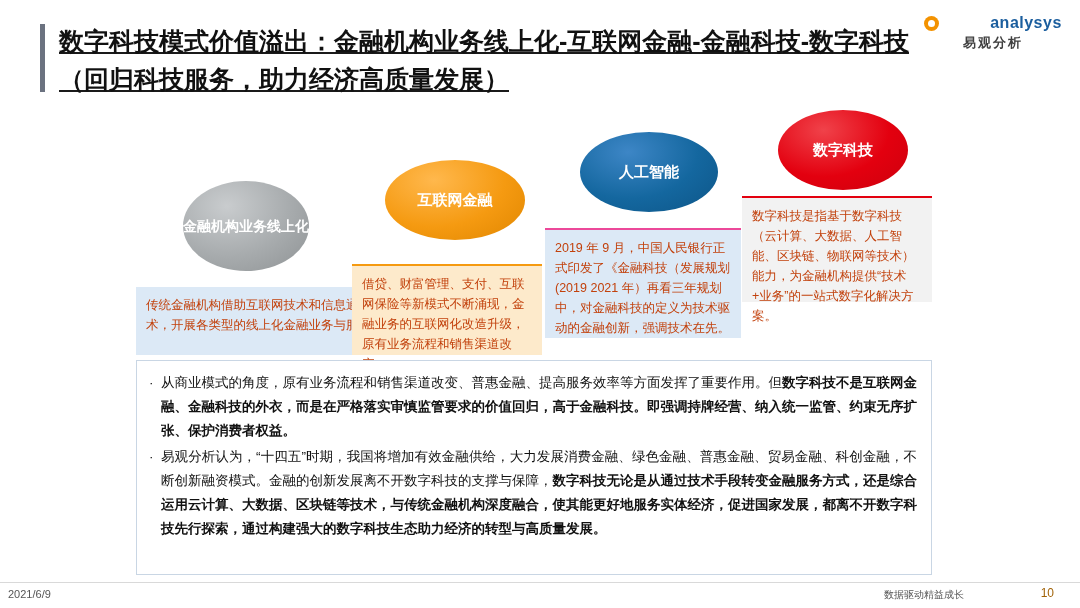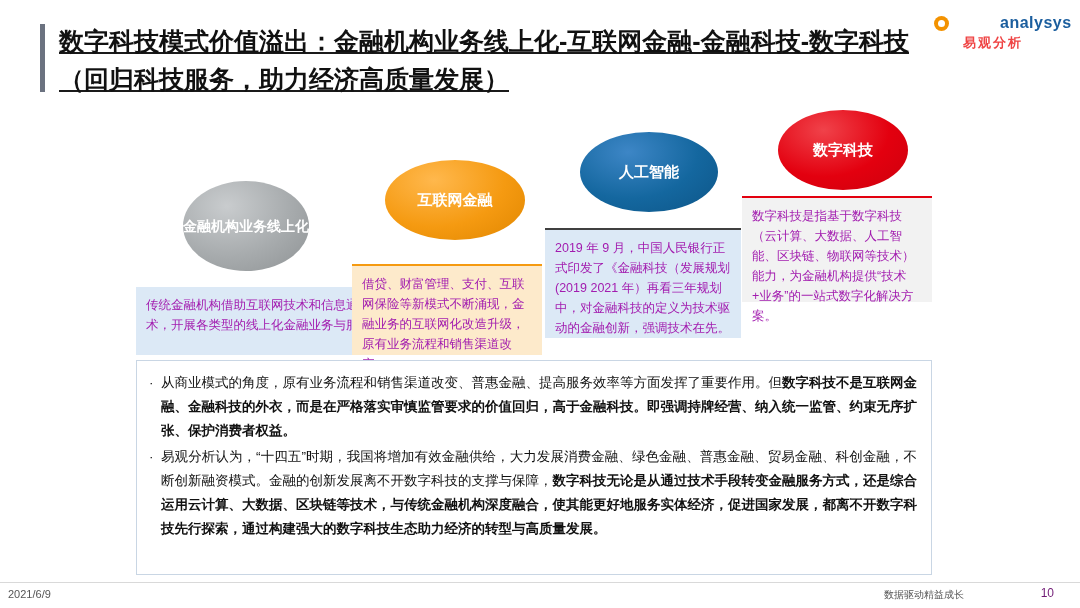--- a/index.html
+++ b/index.html
@@ -24,60 +24,60 @@
   }
   .title-text {
     font-size:25px; line-height:38px; font-weight:bold; color:#111;
     letter-spacing:0px;
   }
 
   
   .logo {
     position:absolute; right:28px; top:14px; width:118px; text-align:center;
   }
-  .logo-row { display:flex; align-items:center; justify-content:space-between;gap:48px; }
+  .logo-row { display:flex; align-items:center; justify-content:center;gap:48px; }
   .logo-dot {
     width:15px; height:15px; border-radius:50%;
     background:#f39200; margin-right:3px; flex:none;
     position:relative;
   }
   .logo-dot:after{
     content:""; position:absolute; left:4px; top:4px;
     width:7px;height:7px;border-radius:50%;background:#fff;
   }
   .logo-name { font-size:16px; color:#1b5e9e; font-weight:bold; letter-spacing:.5px;}
-  .logo-sub { font-size:13px; color:#ef4444; font-weight:bold; margin-top:2px; letter-spacing:2px;}
+  .logo-sub { font-size:13px; color:#404040; font-weight:bold; margin-top:2px; letter-spacing:2px;}
 
   
   .ell {
     position:absolute; border-radius:50%;
     display:flex; align-items:center; justify-content:center;
     text-align:center; color:#fff; font-weight:bold;
     line-height:22px;
   }
   #ell1 { left:183px; top:181px; width:126px; height:90px; font-size:14px;
           background:radial-gradient(ellipse at 35% 28%, #c9ccce 0%, #a7abad 55%, #8e9294 100%); }
   #ell2 { left:385px; top:160px; width:140px; height:80px; font-size:15px;
           background:radial-gradient(ellipse at 35% 25%, #ffb84d 0%, #f59a11 55%, #e08600 100%); }
   #ell3 { left:580px; top:132px; width:138px; height:80px; font-size:15px;
           background:radial-gradient(ellipse at 35% 25%, #3d86c6 0%, #14679f 55%, #0d5587 100%); }
   #ell4 { left:778px; top:110px; width:130px; height:80px; font-size:15px;
           background:radial-gradient(ellipse at 35% 25%, #f0424a 0%, #e3000f 55%, #cc000d 100%);justify-content:center; }
 
   
   .box {
-    position:absolute; font-size:12.5px; line-height:20px; color:#a21caf;
+    position:absolute; font-size:12.5px; line-height:20px; color:#c2410c;
     padding:8px 10px;
   }
   #box1 { left:136px; top:287px; width:272px; height:68px;
           background:#dce9f6; }
   #box2 { left:352px; top:264px; width:190px; height:91px;
           background:#fdeacb; border-top:2px solid #f59a11; }
   #box3 { left:545px; top:228px; width:196px; height:110px;
-          background:#dce9f6; border-top:2px solid #404040; }
+          background:#dce9f6; border-top:2px solid #ec4899; }
   #box4 { left:742px; top:196px; width:190px; height:106px;
           background:#f2f2f2; border-top:2px solid #e3000f; }
 
   
   .panel {
     position:absolute; left:136px; top:360px; width:796px; height:215px;
     background:#fff; border:1px solid #c9d6e4;
     padding:10px 14px 10px 12px;
   }
   .bullet {
@@ -85,21 +85,21 @@
   }
   .bullet + .bullet { margin-top:2px; }
   .dot { flex:none; width:12px; text-align:left; }
   .btxt { flex:1; text-align:justify; }
   .b { font-weight:bold; }
 
   
   .footer-line { position:absolute; left:0; top:582px; width:1080px; height:1px; background:#d9d9d9; }
   .foot-date { position:absolute; left:8px; top:588px; font-size:11px; color:#555; }
   .foot-center { position:absolute; left:0; top:588px; width:964px; text-align:right; font-size:10px; color:#555; }
-  .foot-page { position:absolute; right:26px; top:586px; font-size:12px; color:#701a75; }
+  .foot-page { position:absolute; right:26px; top:586px; font-size:12px; color:#a16207; }
 </style>
 </head>
 <body>
 
 <div class="title-wrap">
   <div class="title-bar"></div>
   <div class="title-text">数字科技模式价值溢出：金融机构业务线上化-互联网金融-金融科技-数字科技（回归科技服务，助力经济高质量发展）</div>
 </div>
 
 <div class="logo">

